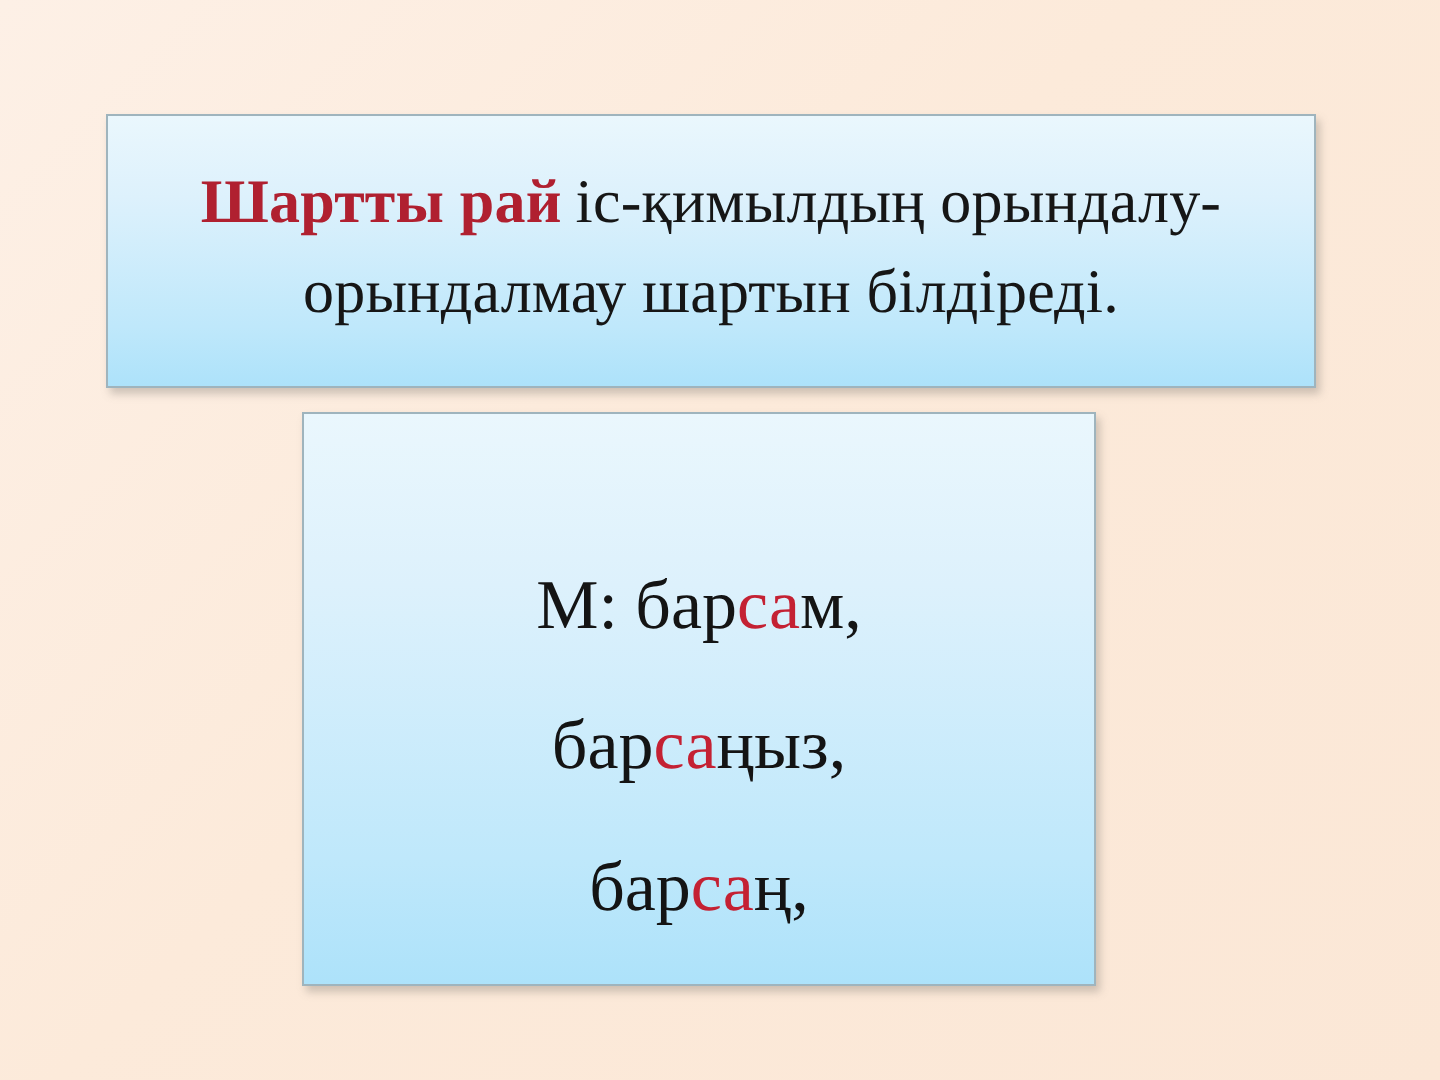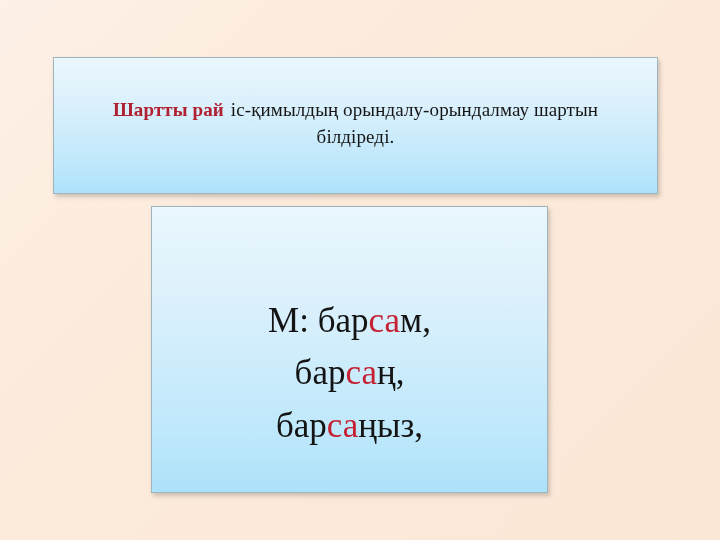--- a/index.html
+++ b/index.html
@@ -37,21 +37,21 @@
   
   #definition-panel {
     left: 53px;
     top: 57px;
     width: 605px;
     height: 137px;
     padding: 6px 12px 10px 12px;
   }
 
   .definition-text {
-    font-size: 19px;
+    font-size: 31px;
     line-height: 1.42;
     color: #161616;
     letter-spacing: 0.1px;
     max-width: 560px;
   }
 
   .term-highlight {
     color: #b02030;
     font-weight: 700;
     margin-right: 7px;
@@ -62,21 +62,21 @@
     left: 151px;
     top: 206px;
     width: 397px;
     height: 287px;
     padding: 14px 10px;
   }
 
   .examples-list {
     display: flex;
     flex-direction: column;
-    gap: 2px;
+    gap: 20px;
     margin-top: 48px;
   }
 
   .example-line {
     font-size: 35px;
     line-height: 1.44;
     color: #141414;
     white-space: nowrap;
   }
 
@@ -94,21 +94,21 @@
       <span class="term-highlight">Шартты рай</span><span>іс-қимылдың орындалу-орындалмау шартын білдіреді.</span>
     </div>
   </div>
 
   <div class="panel" id="examples-panel">
     <div class="examples-list">
       <div class="example-line">
         <span>М: бар</span><span class="suffix">са</span><span>м,</span>
       </div>
       <div class="example-line">
-        <span>бар</span><span class="suffix">са</span><span>ң,</span>
+        <span>бар</span><span class="suffix">са</span><span>ңыз,</span>
       </div>
       <div class="example-line">
-        <span>бар</span><span class="suffix">са</span><span>ңыз,</span>
+        <span>бар</span><span class="suffix">са</span><span>ң,</span>
       </div>
     </div>
   </div>
 
 </div>
 
 </body></html>

